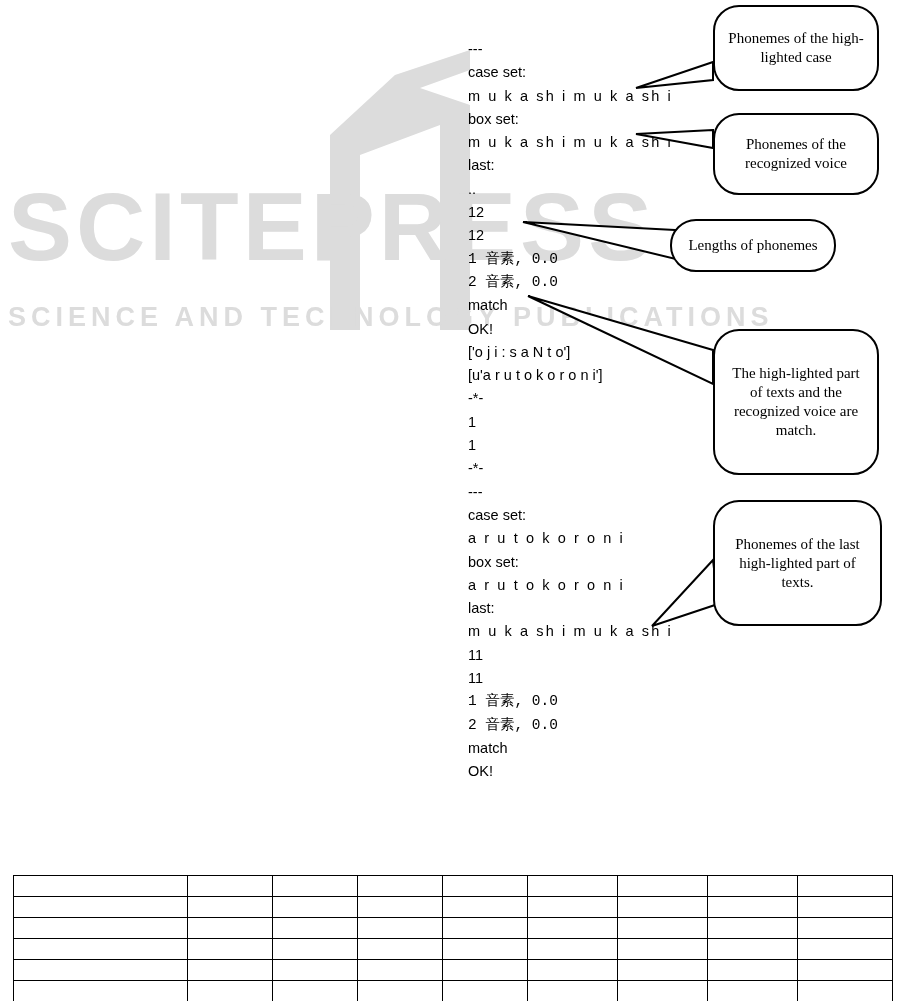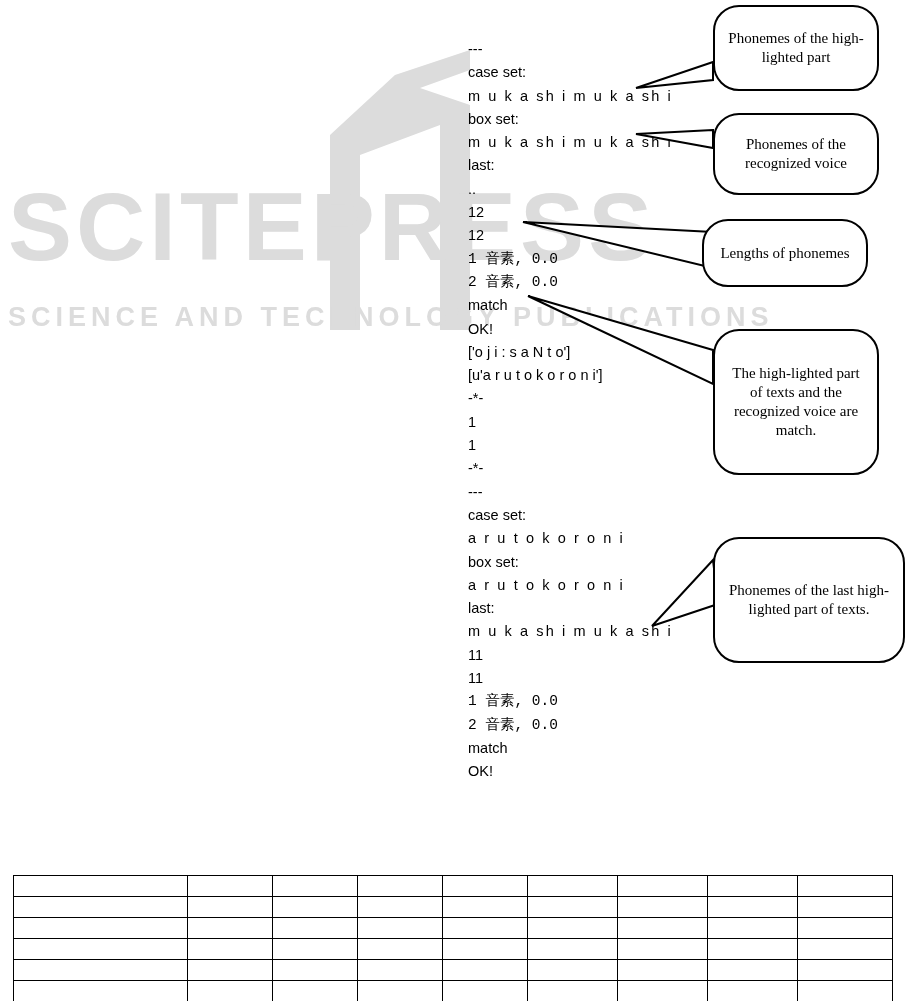--- a/index.html
+++ b/index.html
@@ -62,23 +62,23 @@
     justify-content: center;
     text-align: center;
     font-family: "Liberation Serif", serif;
     font-size: 15px;
     line-height: 19px;
     color: #000000;
     padding: 4px 10px;
   }
   #callout-1 { left: 713px; top: 5px;   width: 166px; height: 86px; }
   #callout-2 { left: 713px; top: 113px; width: 166px; height: 82px; }
-  #callout-3 { left: 702px; top: 219px; width: 166px; height: 68px; }
+  #callout-3 { left: 670px; top: 219px; width: 166px; height: 53px; }
   #callout-4 { left: 713px; top: 329px; width: 166px; height: 146px; }
-  #callout-5 { left: 713px; top: 500px; width: 192px; height: 126px; margin-top: 37px; }
+  #callout-5 { left: 713px; top: 500px; width: 169px; height: 126px; }
 
   
   #tails {
     position: absolute;
     left: 0; top: 0;
     width: 907px; height: 1001px;
     z-index: 2;
     pointer-events: none;
   }
 
@@ -117,21 +117,21 @@
   <polygon points="713,130 636,134 713,148" fill="#ffffff" stroke="#000000" stroke-width="2"></polygon>
 
   <polygon points="713,232 523,222 713,268" fill="#ffffff" stroke="#000000" stroke-width="2"></polygon>
 
   <polygon points="713,350 528,296 713,384" fill="#ffffff" stroke="#000000" stroke-width="2"></polygon>
 
   <polygon points="713,560 652,626 718,604" fill="#ffffff" stroke="#000000" stroke-width="2"></polygon>
 </svg>
 
 <div class="callout" id="callout-1">
-    <span>Phonemes of the high-lighted part</span>
+    <span>Phonemes of the high-lighted case</span>
   </div>
 <div class="callout" id="callout-2">
     <span>Phonemes of the recognized voice</span>
   </div>
 <div class="callout" id="callout-3">
     <span>Lengths of phonemes</span>
   </div>
 <div class="callout" id="callout-4">
     <span>The high-lighted part of texts and the recognized voice are match.</span>
   </div>

